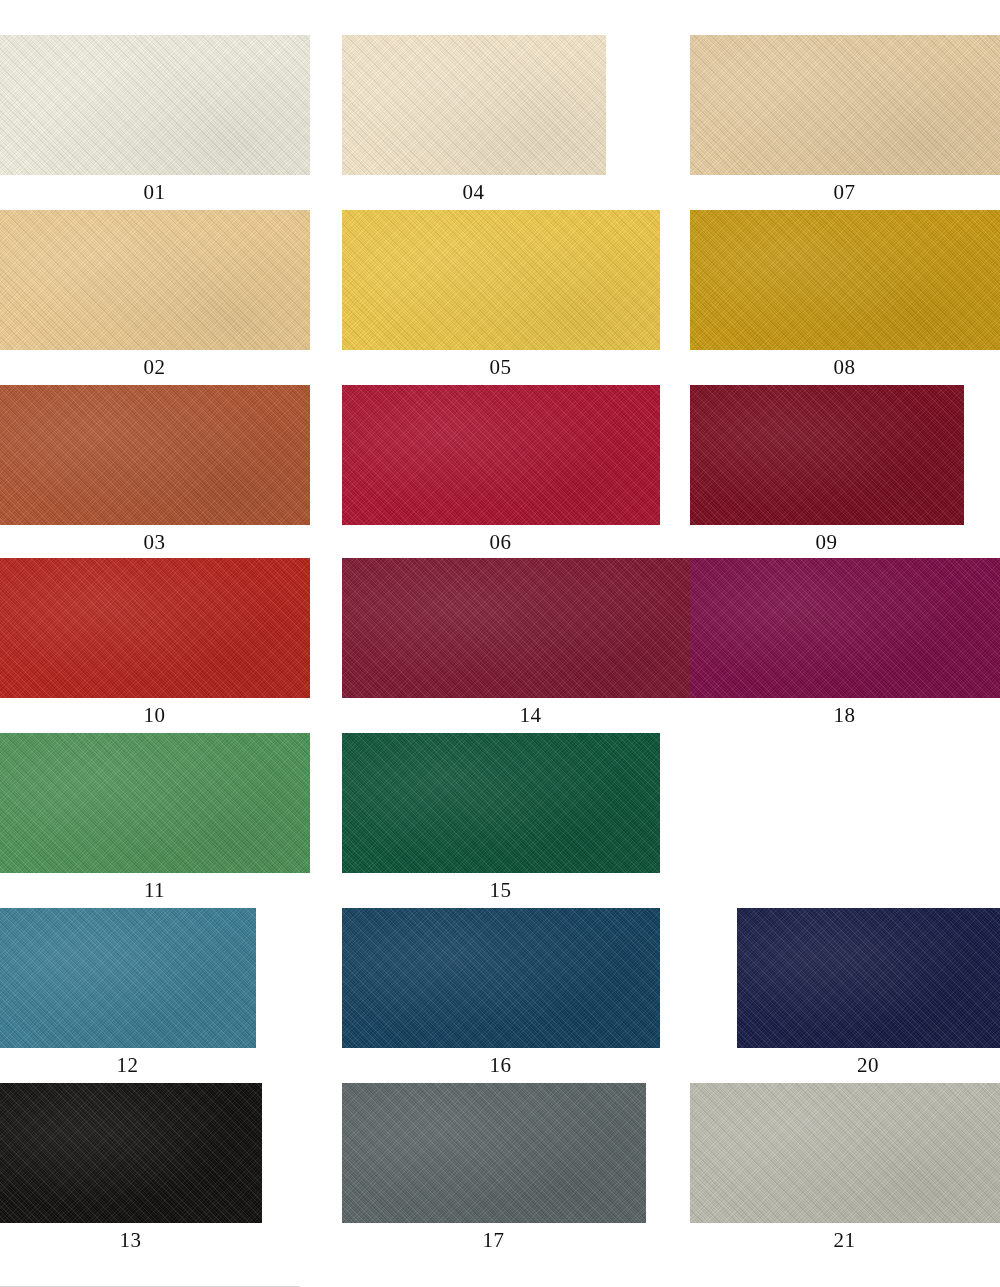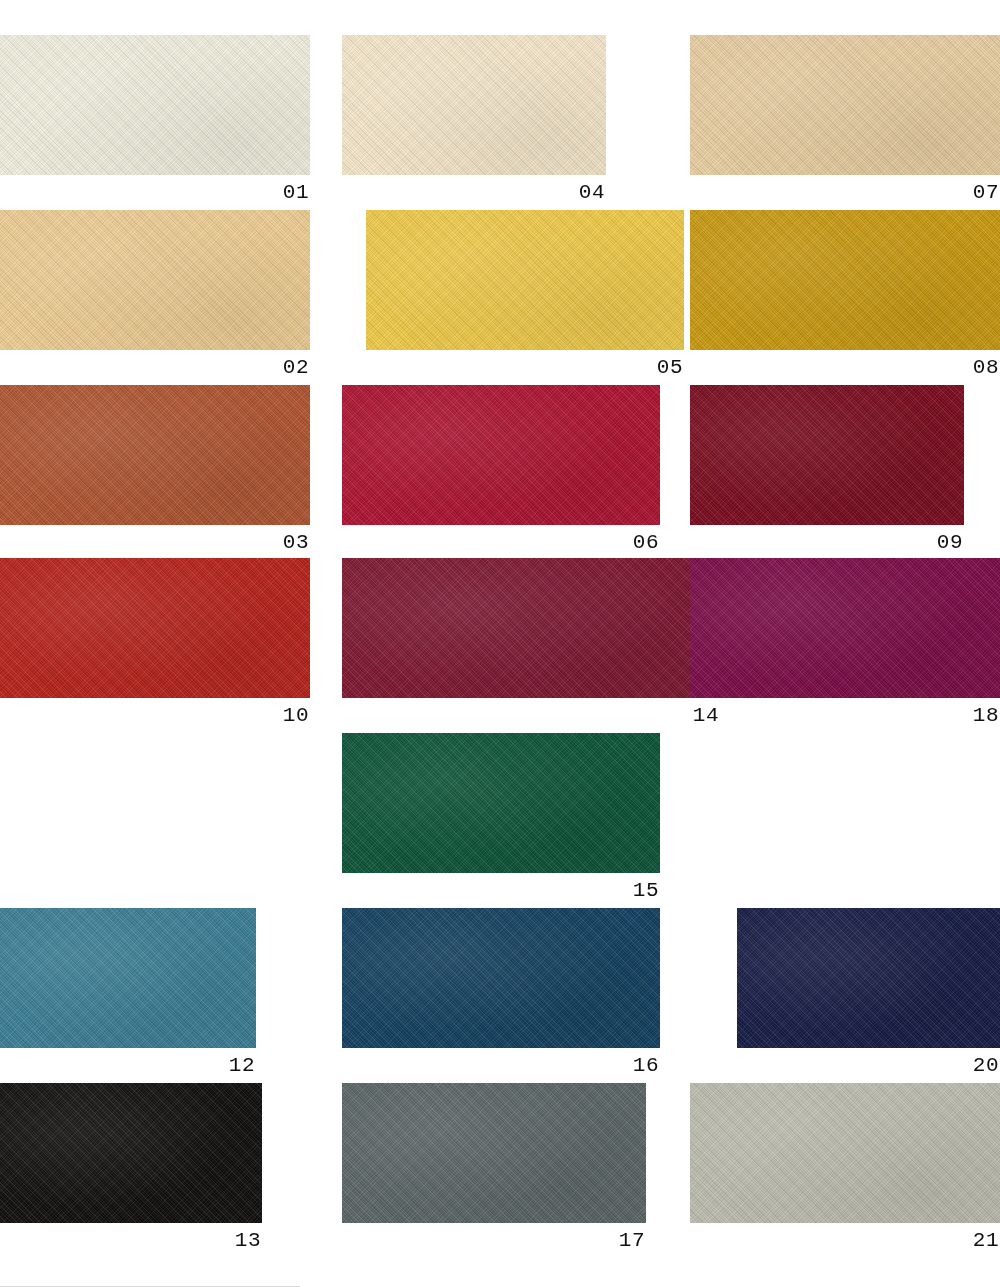--- a/index.html
+++ b/index.html
@@ -49,24 +49,24 @@
     content:"";
     position:absolute; inset:0;
     background-image:
       radial-gradient(ellipse at 30% 35%, rgba(255,255,255,0.07), rgba(255,255,255,0) 60%),
       radial-gradient(ellipse at 75% 80%, rgba(0,0,0,0.05), rgba(0,0,0,0) 62%);
     pointer-events:none;
   }
   .swatch-label {
     height:35px;
     line-height:35px;
-    text-align:right;
+    text-align:center;
     font-size:21px;
     color:#111111;
-    font-family:Liberation Mono, monospace;
+    font-family:Liberation Serif, serif;
     letter-spacing:0.5px;
     padding-right:1px;
   }
   #bottom-rule {
     position:absolute;
     left:0; bottom:0;
     width:300px; height:1px;
     background:#d8d8d8;
   }
 </style>
@@ -84,33 +84,37 @@
       <div class="swatch-label" style="height: 35px; line-height: 35px;">02</div>
     </div>
     <div class="swatch-cell" style="left: 0px; top: 385px; width: 310px;">
       <div class="swatch-chip" style="height: 140px; background-color: rgb(176, 85, 49);"></div>
       <div class="swatch-label" style="height: 35px; line-height: 35px;">03</div>
     </div>
     <div class="swatch-cell" style="left: 0px; top: 558px; width: 310px;">
       <div class="swatch-chip" style="height: 140px; background-color: rgb(183, 34, 26);"></div>
       <div class="swatch-label" style="height: 35px; line-height: 35px;">10</div>
     </div>
+    <div class="swatch-cell" style="left: 0px; top: 733px; width: 310px;">
+      <div class="swatch-chip" style="height: 140px; background-color: rgb(78, 148, 86);"></div>
+      <div class="swatch-label" style="height: 35px; line-height: 35px;">11</div>
+    </div>
     <div class="swatch-cell" style="left: 0px; top: 908px; width: 256px;">
       <div class="swatch-chip" style="height: 140px; background-color: rgb(59, 126, 150);"></div>
       <div class="swatch-label" style="height: 35px; line-height: 35px;">12</div>
     </div>
     <div class="swatch-cell" style="left: 0px; top: 1083px; width: 262px;">
       <div class="swatch-chip" style="height: 140px; background-color: rgb(16, 15, 13);"></div>
       <div class="swatch-label" style="height: 35px; line-height: 35px;">13</div>
     </div>
     <div class="swatch-cell" style="left: 342px; top: 35px; width: 264px;">
       <div class="swatch-chip" style="height: 140px; background-color: rgb(247, 232, 204);"></div>
       <div class="swatch-label" style="height: 35px; line-height: 35px;">04</div>
     </div>
-    <div class="swatch-cell" style="left: 342px; top: 210px; width: 318px; margin-left: 24px;">
+    <div class="swatch-cell" style="left: 342px; top: 210px; width: 318px;">
       <div class="swatch-chip" style="height: 140px; background-color: rgb(240, 203, 73);"></div>
       <div class="swatch-label" style="height: 35px; line-height: 35px;">05</div>
     </div>
     <div class="swatch-cell" style="left: 342px; top: 385px; width: 318px;">
       <div class="swatch-chip" style="height: 140px; background-color: rgb(174, 18, 48);"></div>
       <div class="swatch-label" style="height: 35px; line-height: 35px;">06</div>
     </div>
     <div class="swatch-cell" style="left: 342px; top: 558px; width: 378px;">
       <div class="swatch-chip" style="height: 140px; background-color: rgb(125, 23, 48);"></div>
       <div class="swatch-label" style="height: 35px; line-height: 35px;">14</div>

